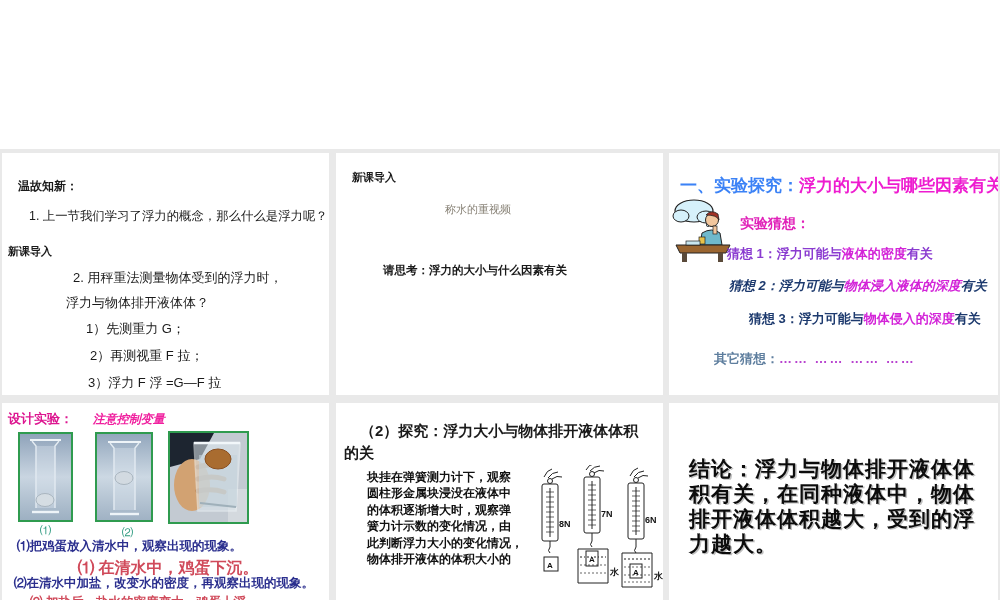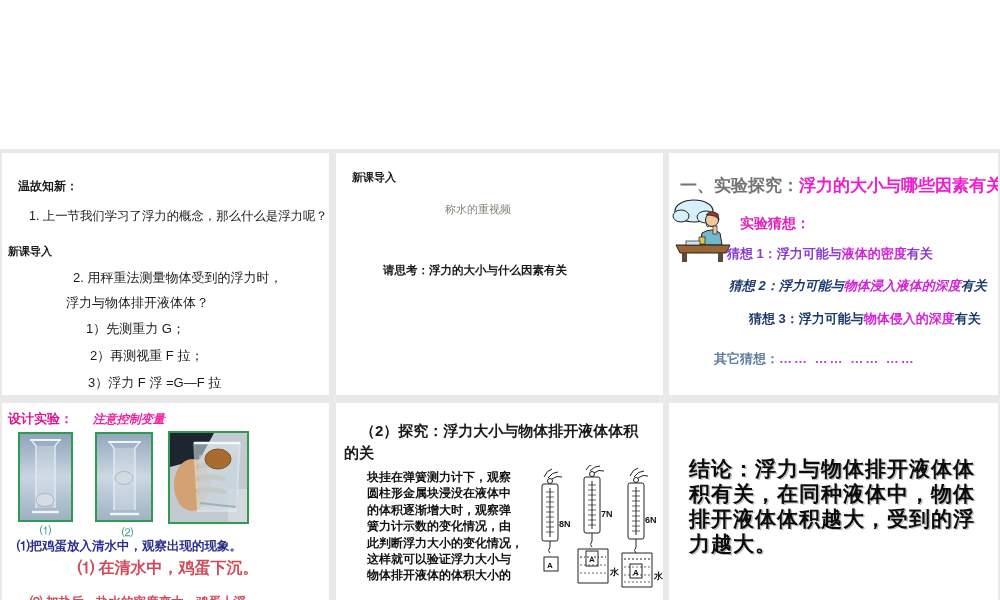--- a/index.html
+++ b/index.html
@@ -14,21 +14,21 @@
   
   #s1{left:2px;top:153px;width:327px;height:242px;}
   #s2{left:336px;top:153px;width:327px;height:242px;}
   #s3{left:669px;top:153px;width:329px;height:242px;}
   #s4{left:2px;top:403px;width:327px;height:197px;}
   #s5{left:336px;top:403px;width:327px;height:197px;}
   #s6{left:669px;top:403px;width:329px;height:197px;}
   
   .ink{color:#1a1a1a;}
   .gray{color:#857f73;}
-  .red-title{color:#737373;}
+  .red-title{color:#3b82f6;}
   .pink-title{color:#ee1cd0;}
   .magenta{color:#e020b8;}
   .violet{color:#8a3bd0;}
   .navy{color:#1d3a6e;}
   .hl{color:#d324d8;}
   .slate{color:#5e7e9e;}
   .dots{color:#b843cf;letter-spacing:2px;}
   .pink1{color:#dd1690;}
   .pink2{color:#f0219f;}
   .navy2{color:#2b2f8e;}
@@ -158,34 +158,34 @@
         <ellipse cx="48" cy="26" rx="13" ry="10" fill="#a96c30" stroke="#8a4f20" stroke-width="1"></ellipse>
         <path d="M30,70 L66,74" stroke="#9fb0ba" stroke-width="2"></path>
       </svg>
     </div>
 
     <div class="t teal" style="left:38px;top:121px;font-size:11px;">⑴</div>
     <div class="t teal" style="left:120px;top:123px;font-size:11px;">⑵</div>
 
     <div class="t b navy2" style="left:15px;top:136px;font-size:12.5px;">⑴把鸡蛋放入清水中，观察出现的现象。</div>
     <div class="t b ans-red" style="left:28px;top:155px;font-size:16px;padding-left:48px;">⑴ 在清水中，鸡蛋下沉。</div>
+    <div class="t b navy2" style="left:12px;top:173px;font-size:12.5px;">⑵在清水中加盐，改变水的密度，再观察出现的现象。</div>
     <div class="t b ans-red" style="left:28px;top:192px;font-size:12.5px;">⑵ 加盐后，盐水的密度变大，鸡蛋上浮。</div>
   </div>
 
   <div class="slide" id="s5">
     <div class="t b ink" style="left:24px;top:19px;font-size:15px;">（2）探究：浮力大小与物体排开液体体积</div>
     <div class="t b ink" style="left:8px;top:41px;font-size:15px;">的关</div>
 
     <div class="oplines" style="position:absolute;left:31px;top:66px;">
       <div>块挂在弹簧测力计下，观察</div>
       <div>圆柱形金属块浸没在液体中</div>
       <div>的体积逐渐增大时，观察弹</div>
       <div>簧力计示数的变化情况，由</div>
       <div>此判断浮力大小的变化情况，</div>
-      <div>这样就可以验证浮力大小与</div>
       <div>物体排开液体的体积大小的</div>
     </div>
 
     <svg style="position:absolute;left:200px;top:62px;" width="127" height="135" viewBox="0 0 127 135">
       <g stroke="#222" fill="none" stroke-width="1">
 
         <path d="M8,12 q3,-7 8,-8 M12,13 q4,-6 10,-6 M16,14 q5,-4 10,-2"></path>
         <circle cx="14" cy="16" r="2.5"></circle>
         <rect x="6" y="19" width="16" height="57" rx="2"></rect>
         <line x1="14" y1="23" x2="14" y2="72"></line>

